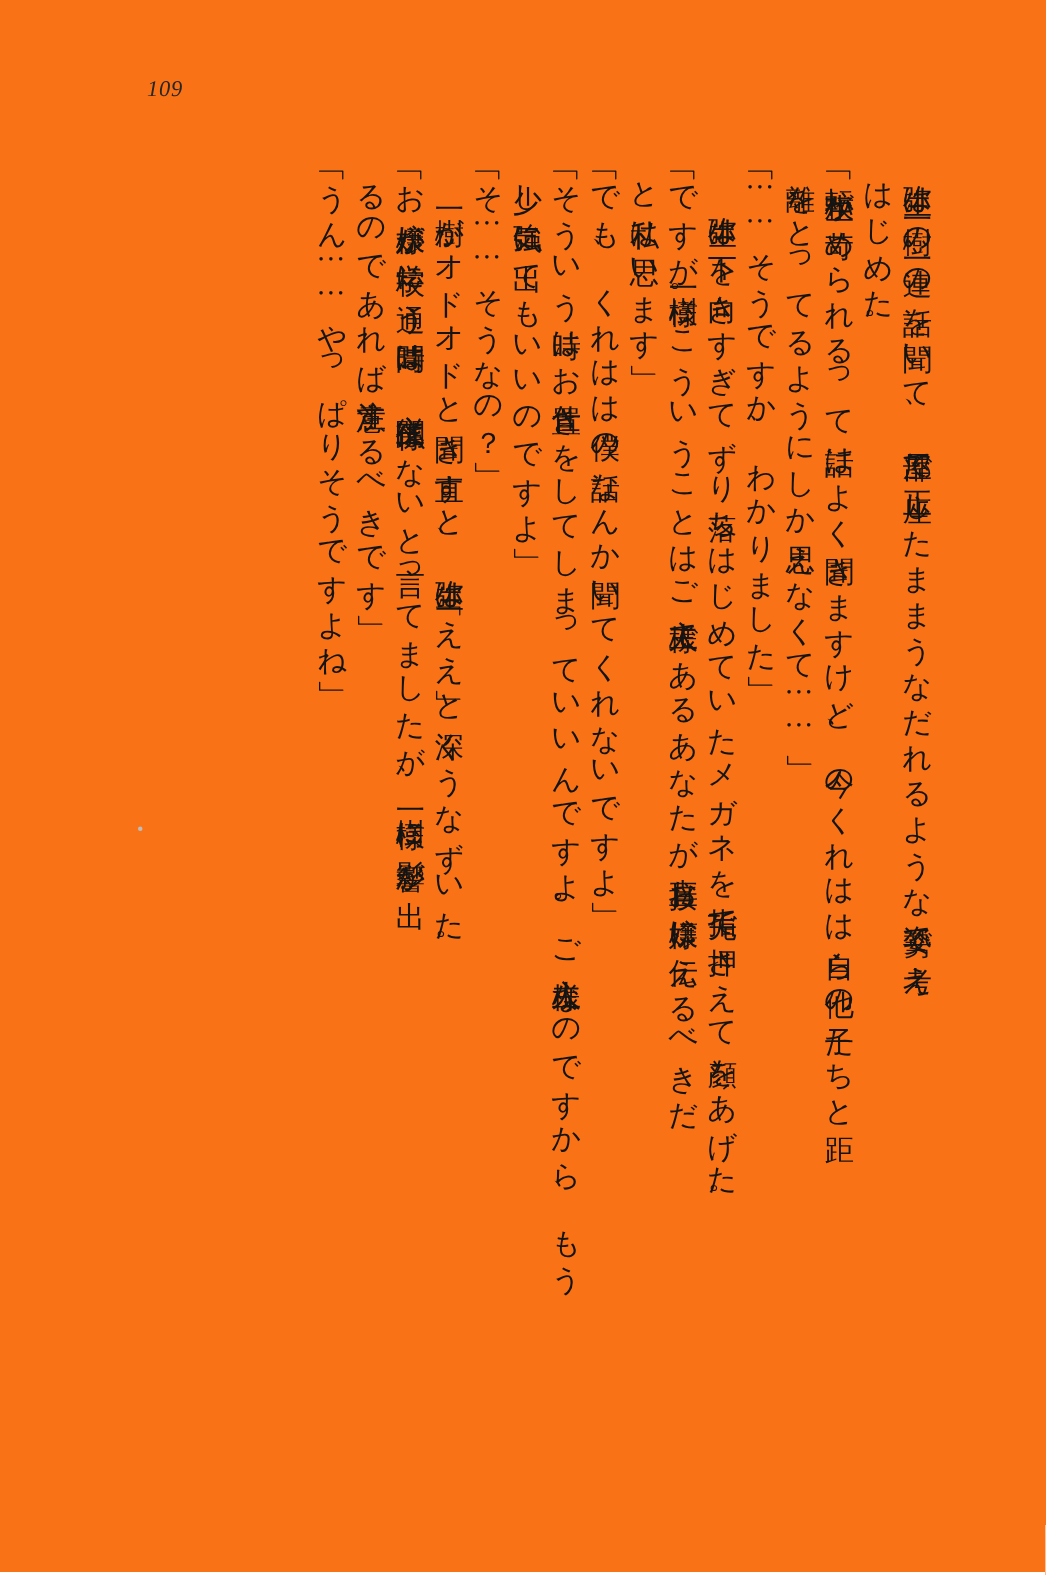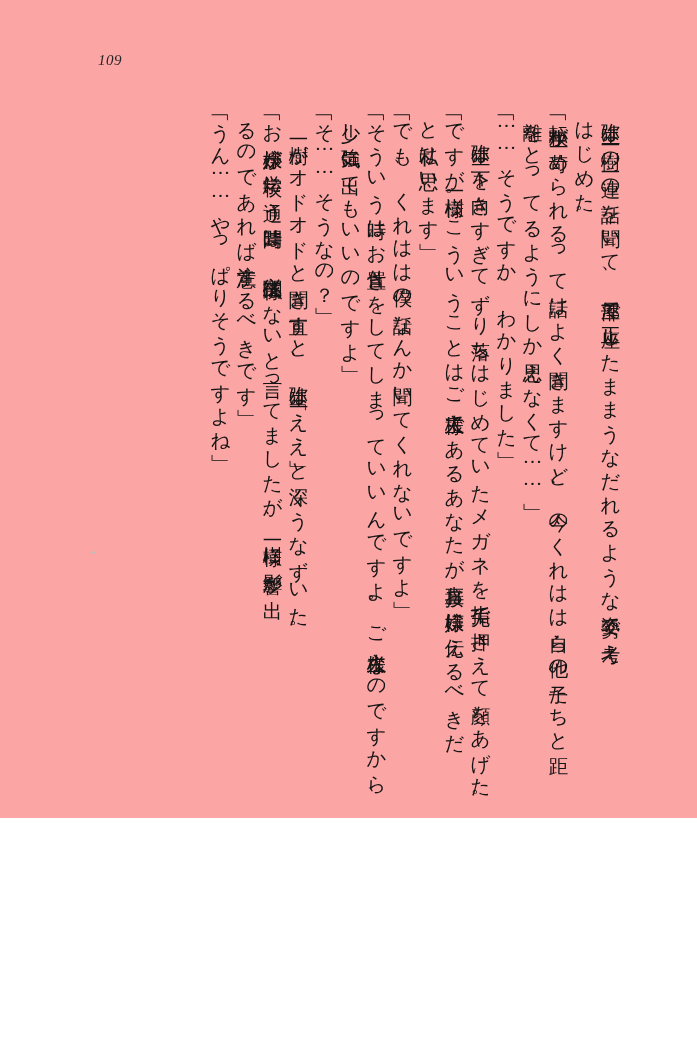--- a/index.html
+++ b/index.html
@@ -3,22 +3,22 @@
 <meta charset="utf-8">
 <style>
   html, body {
     margin: 0;
     padding: 0;
     background: #ffffff;
   }
   .page {
     position: relative;
     width: 697px;
-    height: 818px;
-    background: #fca5a5;
+    height: 1048px;
+    background: #f97316;
     overflow: hidden;
     font-family: "Liberation Serif", "DejaVu Serif", serif;
     color: #1a1a1a;
   }
   .page-number {
     position: absolute;
     top: 52px;
     left: 98px;
     font-size: 15px;
     font-family: "Liberation Serif", "DejaVu Serif", serif;

